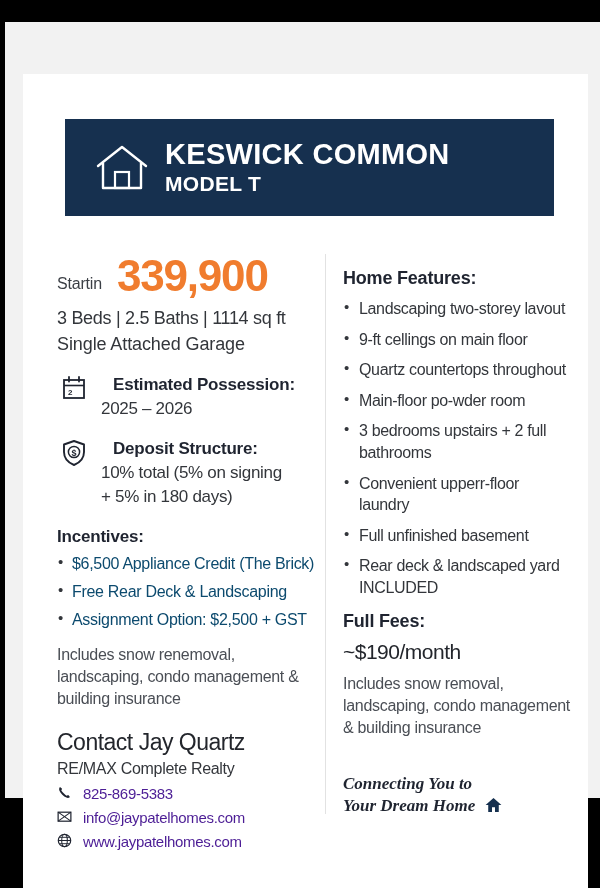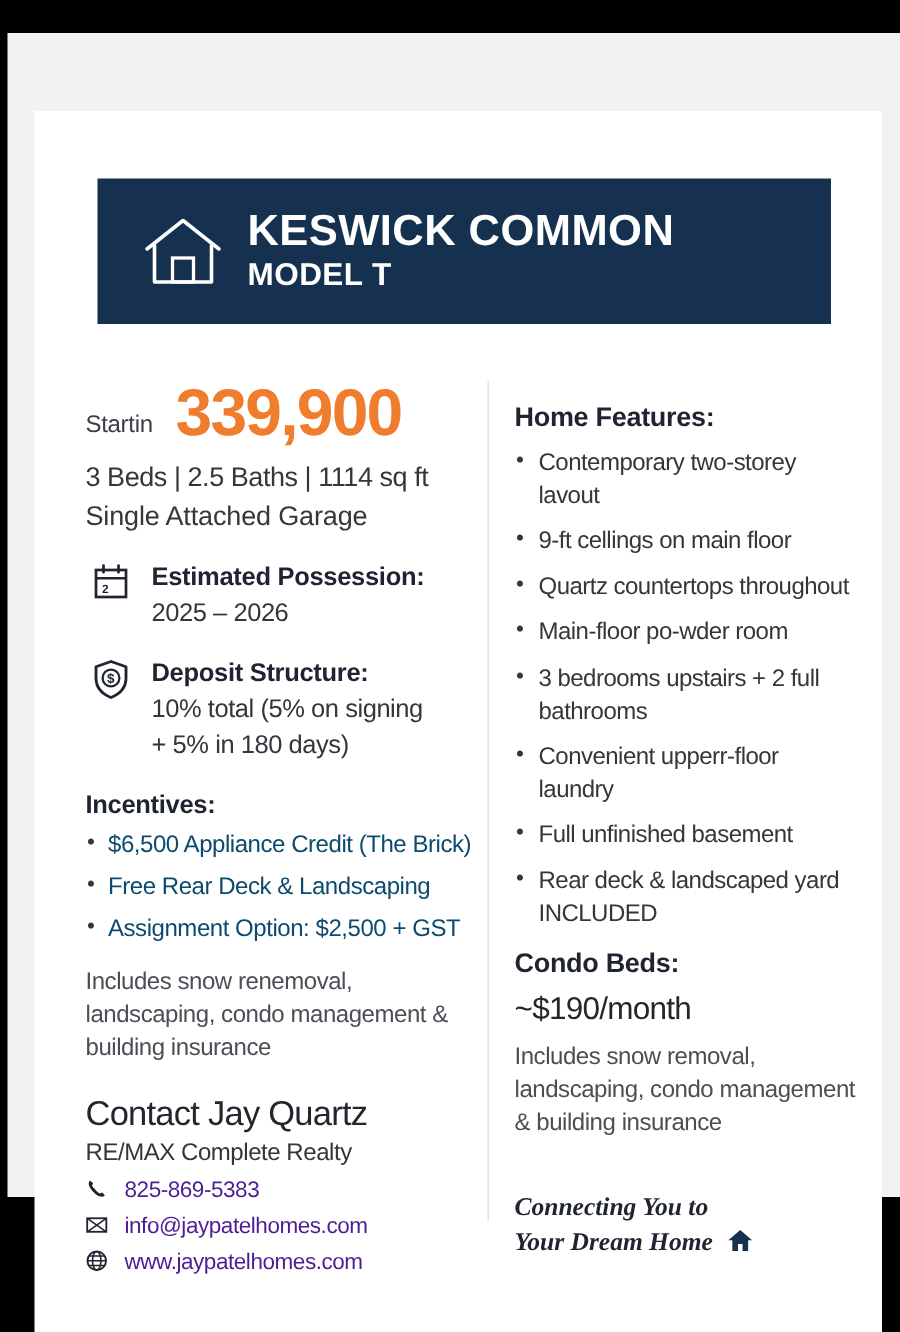--- a/index.html
+++ b/index.html
@@ -113,20 +113,21 @@
     position:absolute;
     left:4px; top:1px;
     width:28px; height:28px;
   }
   .ib-title {
     font-size:17px;
     font-weight:bold;
     color:#1f2430;
     line-height:1.25;
     letter-spacing:-0.2px;
+    margin-left:12px;
   }
   .ib-text {
     font-size:17px;
     color:#33363b;
     line-height:1.4;
     letter-spacing:-0.3px;
     margin-top:2px;
   }
 
   
@@ -353,31 +354,31 @@
               <span>www.jaypatelhomes.com</span>
             </div>
           </div>
         </div>
 
         <div class="col-right">
 
           <div class="rc-head">Home Features:</div>
 
           <ul class="feat">
-            <li>Contemporary two-storey lavout</li>
+            <li>Landscaping two-storey lavout</li>
             <li>9-ft cellings on main floor</li>
             <li>Quartz countertops throughout</li>
             <li>Main-floor po-wder room</li>
             <li>3 bedrooms upstairs + 2 full bathrooms</li>
             <li>Convenient upperr-floor laundry</li>
             <li>Full unfinished basement</li>
             <li>Rear deck &amp; landscaped yard INCLUDED</li>
           </ul>
 
-          <div class="fees-head">Condo Beds:</div>
+          <div class="fees-head">Full Fees:</div>
           <div class="fees-amt">~$190/month</div>
           <div class="fees-note">Includes snow removal, landscaping, condo management &amp; building insurance</div>
 
           <div class="tagline">
             <div>Connecting You to</div>
             <div>
               <span>Your Dream Home</span>
               <span class="home-glyph">
                 <svg width="17" height="16" viewBox="0 0 18 17">
                   <path d="M9 1 L17.4 8.4 H14.6 V16 H10.6 V11 H7.4 V16 H3.4 V8.4 H0.6 Z" fill="#16304f"></path>

